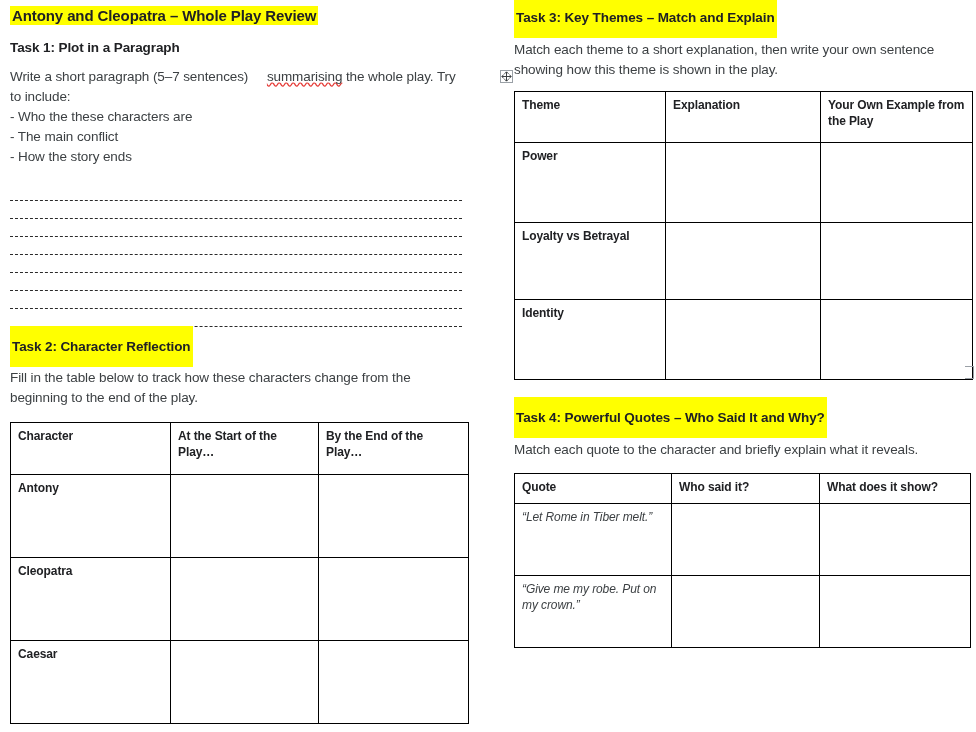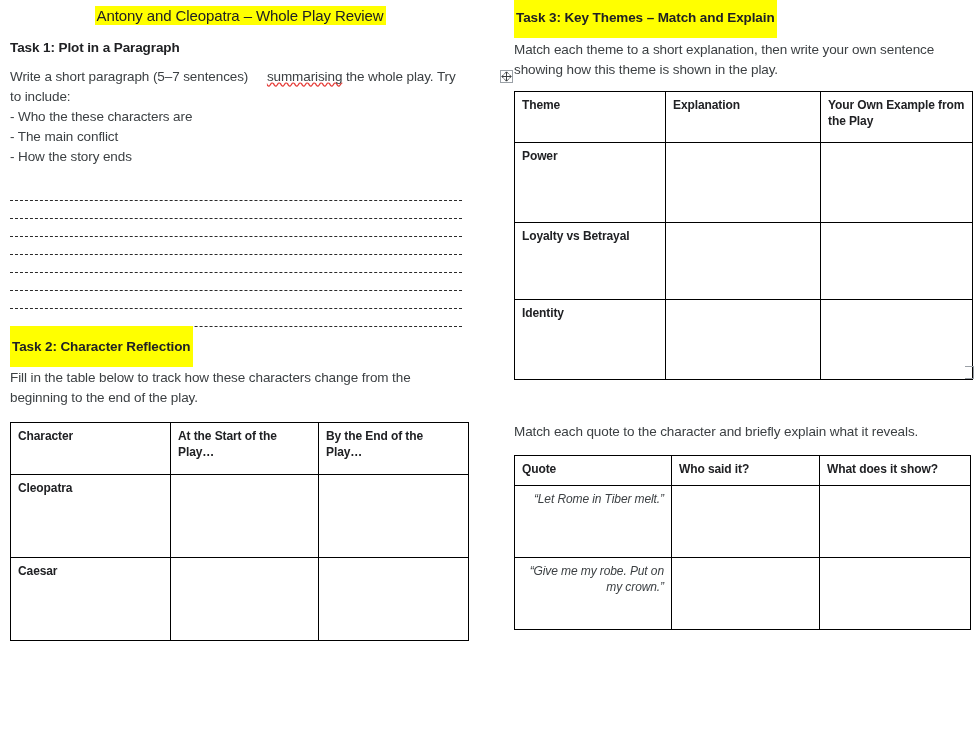--- a/index.html
+++ b/index.html
@@ -27,23 +27,23 @@
   }
   .col-right {
     position: absolute;
     left: 514px;
     top: 0;
     width: 458px;
   }
 
   
   .doc-title {
-    text-align: center;
+    text-align: left;
     font-size: 15px;
-    font-weight: normal;
+    font-weight: bold;
     margin: 6px 0 0 0;
     line-height: 20px;
     letter-spacing: -0.1px;
   }
   .doc-title .hl { padding: 1px 2px; }
 
   .hl {
     background: #ffff00;
   }
 
@@ -97,21 +97,20 @@
   }
   td.hdr, td.rowlab {
     font-weight: bold;
     letter-spacing: -0.1px;
   }
   td.quote {
     font-style: italic;
     color: #3c4043;
     letter-spacing: -0.1px;
     line-height: 17px;
-    text-align: right;
   }
 
   
   #table-character { width: 458px; }
   #table-character col.c1 { width: 160px; }
   #table-character col.c2 { width: 148px; }
   #table-character col.c3 { width: 150px; }
 
   
   #table-themes { width: 458px; }
@@ -196,20 +195,25 @@
           <col class="c2">
           <col class="c3">
         </colgroup>
       <tbody>
         <tr>
           <td class="hdr" style="height:42px">Character</td>
           <td class="hdr">At the Start of the Play…</td>
           <td class="hdr">By the End of the Play…</td>
         </tr>
         <tr>
+          <td class="rowlab" style="height:73px">Antony</td>
+          <td></td>
+          <td></td>
+        </tr>
+        <tr>
           <td class="rowlab" style="height:73px">Cleopatra</td>
           <td></td>
           <td></td>
         </tr>
         <tr>
           <td class="rowlab" style="height:73px">Caesar</td>
           <td></td>
           <td></td>
         </tr>
       </tbody>
@@ -254,20 +258,21 @@
         <tr>
           <td class="rowlab" style="height:70px">Identity</td>
           <td></td>
           <td></td>
         </tr>
       </tbody>
     </table>
 
     <div style="height:29px"></div>
 
+    <div class="task-head"><span class="hl">Task 4: Powerful Quotes – Who Said It and Why?</span></div>
 
     <div style="height:13px"></div>
 
     <p class="para" style="width:452px">Match each quote to the character and briefly explain what it reveals.</p>
 
     <div style="height:13px"></div>
 
     <table class="sheet" id="table-quotes">
       <colgroup>
           <col class="c1">

